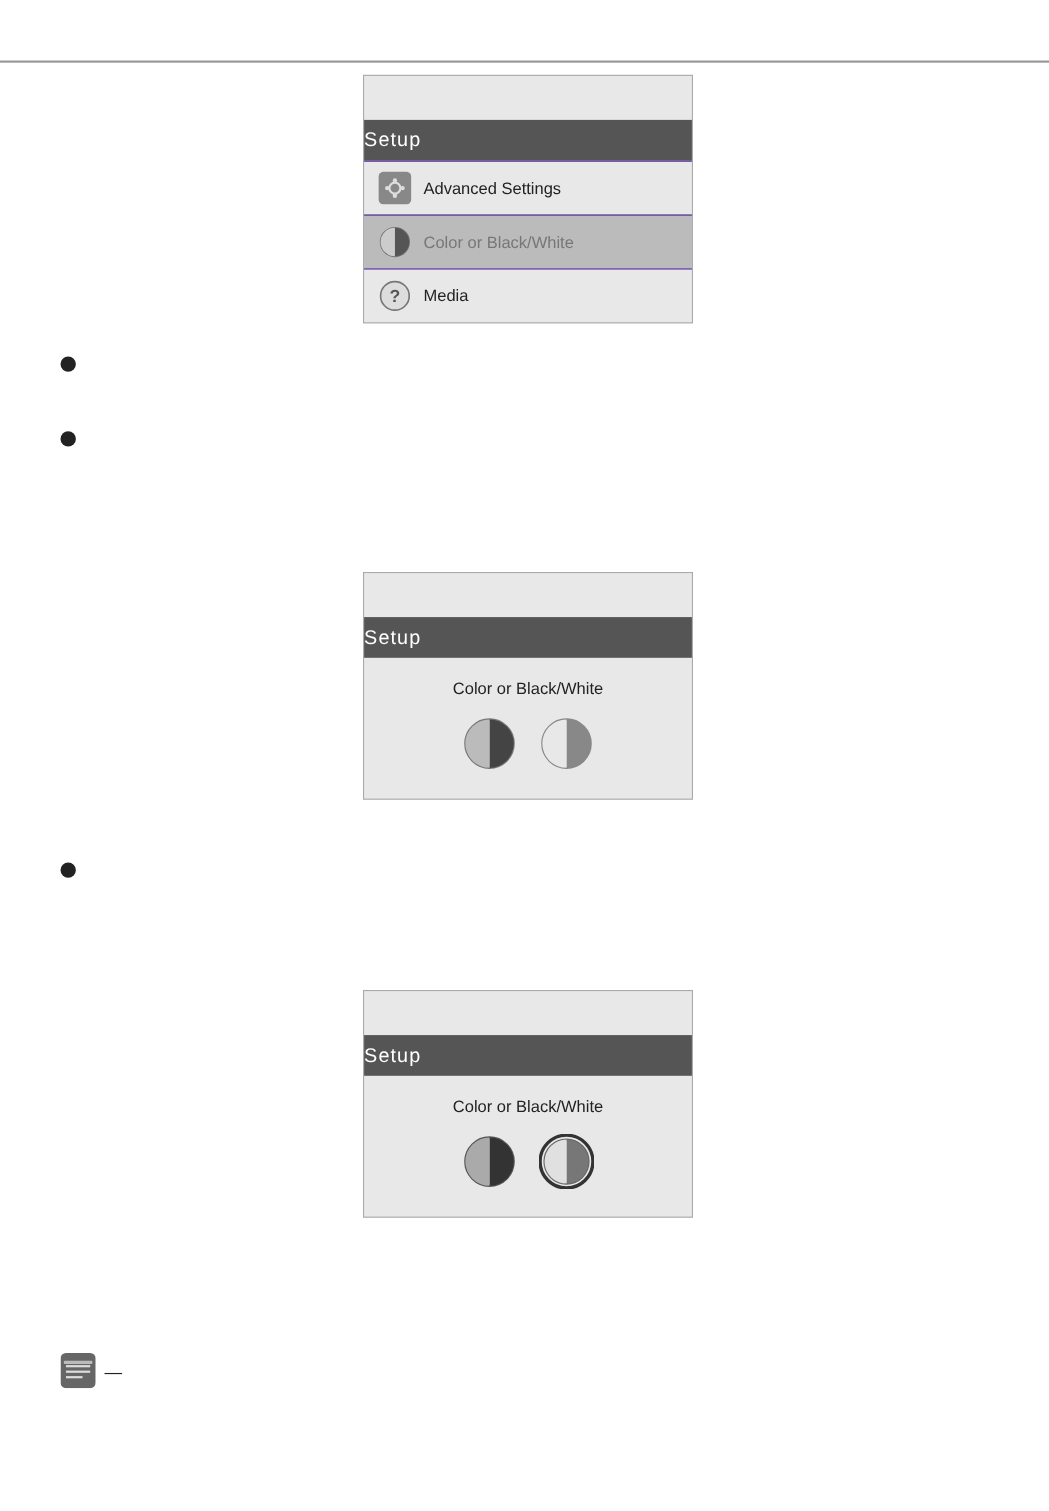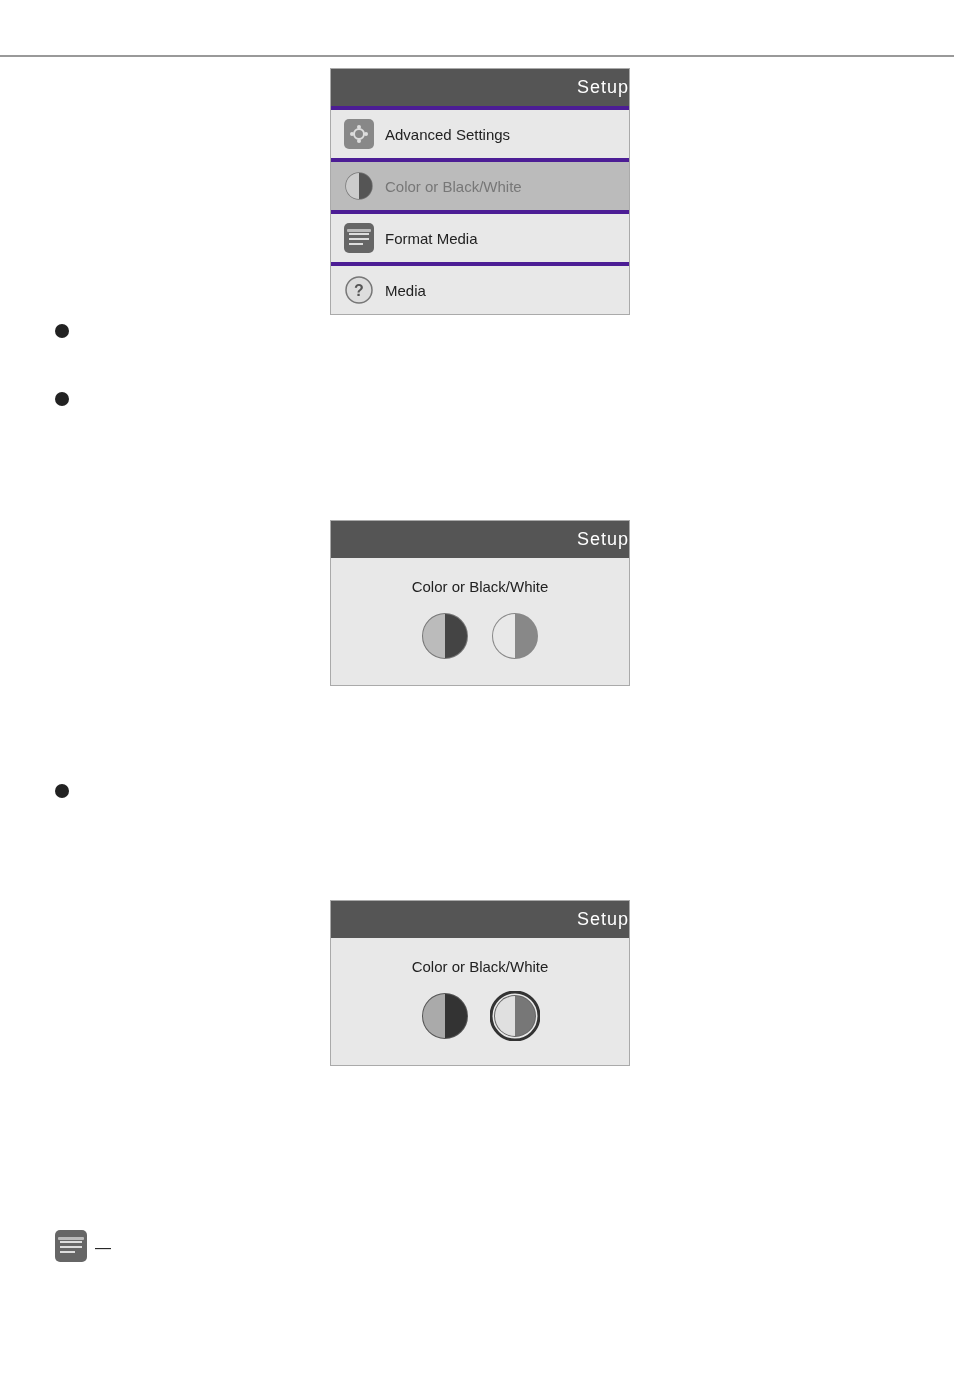--- a/index.html
+++ b/index.html
@@ -27,33 +27,34 @@
       left: 330px;
       top: 68px;
       width: 300px;
       background: #e8e8e8;
       border: 1px solid #aaa;
     }
 
     .setup-panel-title {
       background: #555;
       color: #fff;
-      text-align: right;
+      text-align: left;
       padding: 8px 0;
       font-size: 18px;
       font-weight: normal;
       letter-spacing: 1px;
+      margin-top: 40px;
     }
 
     .menu-item {
       display: flex;
       align-items: center;
       padding: 8px 12px;
       gap: 10px;
-      border-top: 4px solid #4c1d95;
+      border-top: 1px solid #4c1d95;
     }
 
     .menu-item.highlighted {
       background: #bbb;
       color: #888;
     }
 
     .menu-item-label {
       font-size: 15px;
       color: #222;
@@ -192,32 +193,20 @@
     <div class="menu-icon">
       <svg width="30" height="30" viewBox="0 0 30 30" xmlns="http://www.w3.org/2000/svg">
         <circle cx="15" cy="15" r="13" fill="#aaa" stroke="#777" stroke-width="1.5"></circle>
         <path d="M15 2 A13 13 0 0 1 15 28 Z" fill="#555"></path>
         <path d="M15 2 A13 13 0 0 0 15 28 Z" fill="#ccc"></path>
       </svg>
     </div>
     <span class="menu-item-label">Color or Black/White</span>
   </div>
 
-  <div class="menu-item">
-    <div class="menu-icon">
-      <svg width="30" height="30" viewBox="0 0 30 30" xmlns="http://www.w3.org/2000/svg">
-        <rect width="30" height="30" rx="5" fill="#666"></rect>
-        <rect x="5" y="10" width="20" height="2" fill="#ddd"></rect>
-        <rect x="5" y="15" width="20" height="2" fill="#ddd"></rect>
-        <rect x="5" y="20" width="14" height="2" fill="#ddd"></rect>
-        <rect x="3" y="6" width="24" height="3" fill="#bbb" rx="1"></rect>
-      </svg>
-    </div>
-    <span class="menu-item-label">Format Media</span>
-  </div>
 
   <div class="menu-item">
     <div class="menu-icon">
       <svg width="30" height="30" viewBox="0 0 30 30" xmlns="http://www.w3.org/2000/svg">
         <circle cx="15" cy="15" r="13" fill="#ddd" stroke="#777" stroke-width="1.5"></circle>
         <text x="15" y="21" text-anchor="middle" font-size="16" font-weight="bold" fill="#555">?</text>
       </svg>
     </div>
     <span class="menu-item-label">Media</span>
   </div>

